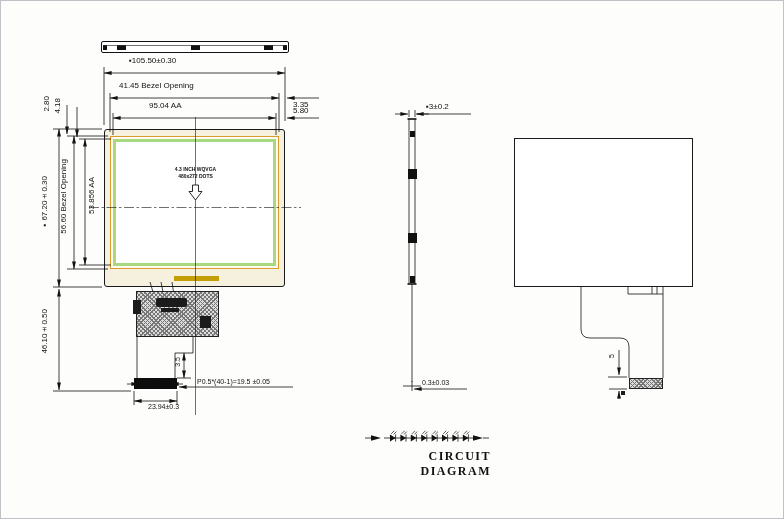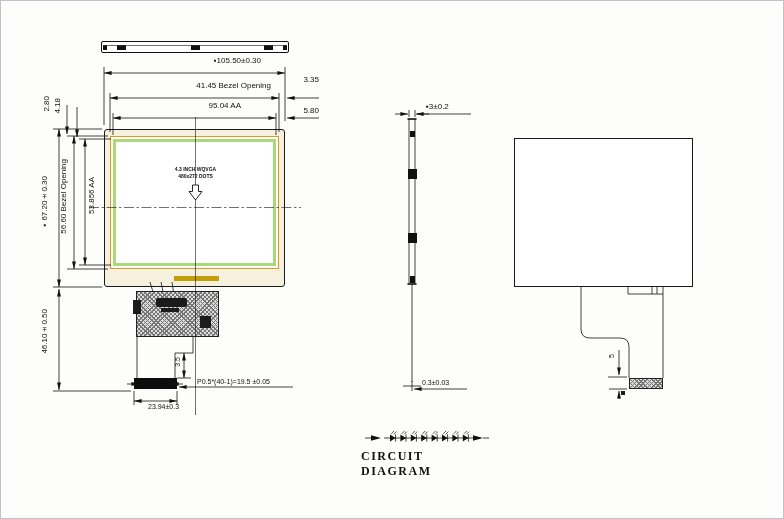--- a/index.html
+++ b/index.html
@@ -2,39 +2,39 @@
 <html><head>
 <meta charset="utf-8">
 <style>
   html,body{margin:0;padding:0;background:#fff;}
   #canvas{position:relative;width:782px;height:517px;border:1px solid #bfc3c7;background:#fdfdfc;overflow:hidden;
           font-family:"Liberation Sans",sans-serif;color:#111;}
   .lbl{position:absolute;font:8px "Liberation Sans",sans-serif;color:#111;white-space:nowrap;line-height:1.1;}
   .vlbl{position:absolute;font:8px "Liberation Sans",sans-serif;color:#111;white-space:nowrap;line-height:1;
         writing-mode:vertical-rl;transform:rotate(180deg);}
   .s7{font-size:7px;} .s6{font-size:6px;}
-  .center{text-align:right;}
+  .center{text-align:left;}
   .panel-outer{position:absolute;left:103px;top:128px;width:181px;height:158px;
                border:1.8px solid #1a1a1a;border-radius:3px;background:#f6f1de;box-sizing:border-box;}
   .panel-bezel{position:absolute;left:109px;top:135px;width:169px;height:133px;
                border:1.3px solid #dc9a2c;background:#fdfbf2;box-sizing:border-box;}
   .panel-aa{position:absolute;left:112px;top:138px;width:163px;height:127px;
             border:3px solid #a9d97f;background:#ffffff;box-sizing:border-box;}
   .gold-bar{position:absolute;left:173px;top:275px;width:45px;height:5px;background:#c49e06;}
   .hatch{position:absolute;box-sizing:border-box;border:1px solid #222;background-color:#dcdcdc;
          background-image:repeating-linear-gradient(45deg,#777 0 1px,transparent 1px 3px),
                           repeating-linear-gradient(135deg,#777 0 1px,transparent 1px 3px);}
   .blob{position:absolute;background:#1b1b1b;}
   .bar-black{position:absolute;background:#0d0d0d;}
   .back-rect{position:absolute;left:513px;top:137px;width:179px;height:149px;
              border:1.8px solid #1a1a1a;background:#fff;box-sizing:border-box;}
   .strip{position:absolute;left:100px;top:40px;width:188px;height:12px;
          border:1.4px solid #111;border-radius:2px;background:#fff;box-sizing:border-box;}
   .tab{position:absolute;background:#111;}
-  .circuit-title{position:absolute;left:360px;top:448px;width:130px;text-align:left;
+  .circuit-title{position:absolute;left:360px;top:448px;width:130px;text-align:right;
                  font:bold 12px "Liberation Serif",serif;letter-spacing:1.5px;color:#111;}
   .panel-text{position:absolute;left:166px;top:165px;width:57px;text-align:center;
               font:bold 5px "Liberation Sans",sans-serif;line-height:1.4;color:#111;}
   svg{position:absolute;left:0;top:0;}
 </style>
 </head>
 <body>
 
 <div id="canvas">
 
@@ -179,21 +179,21 @@
       <use href="#led-sym" x="451.4" y="437"></use>
       <use href="#led-sym" x="461.8" y="437"></use>
     </g>
 
     <path d="M102,44.5 H286" stroke="#333" stroke-width="0.7"></path>
   </svg>
 
   <div class="lbl center" style="left:128px;top:56px;width:132px;">▪105.50±0.30</div>
   <div class="lbl center" style="left:118px;top:81px;width:152px;">41.45 Bezel Opening</div>
   <div class="lbl center" style="left:148px;top:101px;width:92px;">95.04 AA</div>
-  <div class="lbl center" style="left:292px;top:75px;width:26px;">3.35</div>
+  <div class="lbl center" style="left:292px;top:100px;width:26px;">3.35</div>
   <div class="lbl center" style="left:292px;top:106px;width:26px;">5.80</div>
 
   <div class="vlbl" style="left:42px;top:95px;">2.80</div>
   <div class="vlbl" style="left:53px;top:97px;">4.18</div>
   <div class="vlbl" style="left:40px;top:175px;">▪67.20±0.30</div>
   <div class="vlbl" style="left:59px;top:158px;">56.60 Bezel Opening</div>
   <div class="vlbl" style="left:87px;top:176px;">53.856 AA</div>
   <div class="vlbl" style="left:40px;top:308px;">46.10±0.50</div>
 
   <div class="panel-text">

